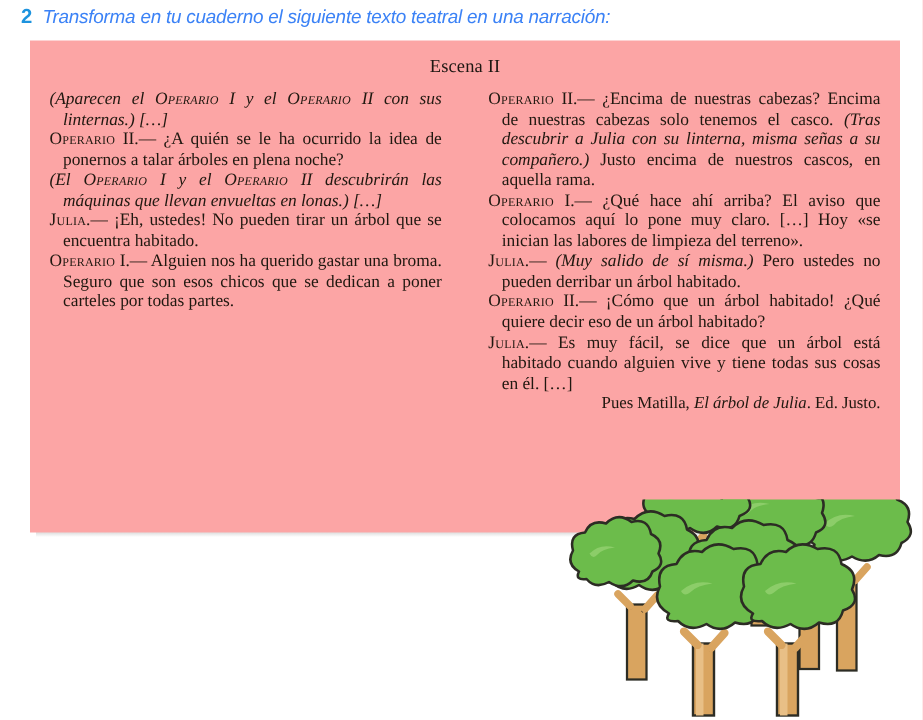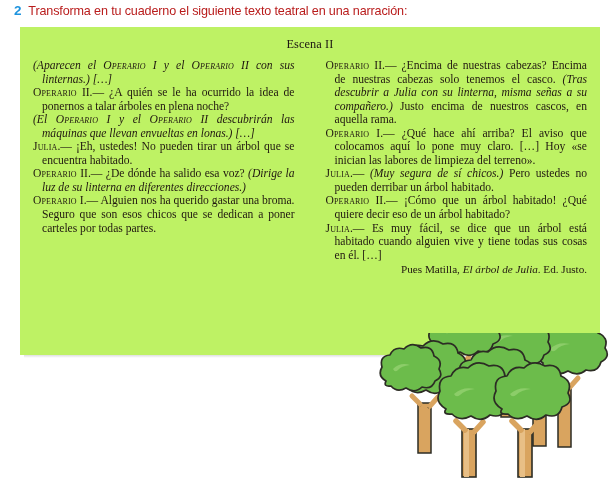--- a/index.html
+++ b/index.html
@@ -28,33 +28,34 @@
     font-family: "Liberation Sans", sans-serif;
   }
   #exercise-number {
     font-weight: bold;
     font-size: 13.5px;
     color: #1d93de;
     letter-spacing: -0.2px;
   }
   #exercise-text {
     font-size: 12.6px;
-    color: #b91c1c;
+    color: #3b82f6;
     letter-spacing: -0.15px;
     white-space: nowrap;
+    font-style: italic;
   }
 
   
   #text-panel {
     position: absolute;
     left: 20px;
     top: 27px;
     width: 580px;
     height: 328px;
-    background: #bef264;
+    background: #fca5a5;
     box-sizing: border-box;
     padding: 6px 13px 4px 13px;
   }
   #panel-shadow {
     position: absolute;
     left: 24px;
     top: 355px;
     width: 578px;
     height: 3px;
     background: linear-gradient(to bottom, rgba(0,0,0,0.13), rgba(0,0,0,0));
@@ -149,42 +150,39 @@
 
 
       <p class="line stage">
         <i>(El <span class="speaker">Operario</span> I y el <span class="speaker">Operario</span> II descubrirán las máquinas que llevan envueltas en lonas.)</i> […]
       </p>
 
       <p class="line">
         <span class="speaker">Julia</span>.— ¡Eh, ustedes! No pueden tirar un árbol que se encuentra habitado.
       </p>
 
-      <p class="line">
-        <span class="speaker">Operario</span> II.— ¿De dónde ha salido esa voz? <span class="inline-stage">(Dirige la luz de su linterna en diferentes direcciones.)</span>
-      </p>
 
       <p class="line">
         <span class="speaker">Operario</span> I.— Alguien nos ha querido gastar una broma. Seguro que son esos chicos que se dedican a poner carteles por todas partes.
       </p>
     </div>
 
     <div class="column">
 
 
       <p class="line">
         <span class="speaker">Operario</span> II.— ¿Encima de nuestras cabezas? Encima de nuestras cabezas solo tenemos el casco. <span class="inline-stage">(Tras descubrir a Julia con su linterna, misma señas a su compañero.)</span> Justo encima de nuestros cascos, en aquella rama.
       </p>
 
       <p class="line">
         <span class="speaker">Operario</span> I.— ¿Qué hace ahí arriba? El aviso que colocamos aquí lo pone muy claro. […] Hoy «se inician las labores de limpieza del terreno».
       </p>
 
       <p class="line">
-        <span class="speaker">Julia</span>.— <span class="inline-stage">(Muy segura de sí chicos.)</span> Pero ustedes no pueden derribar un árbol habitado.
+        <span class="speaker">Julia</span>.— <span class="inline-stage">(Muy salido de sí misma.)</span> Pero ustedes no pueden derribar un árbol habitado.
       </p>
 
       <p class="line">
         <span class="speaker">Operario</span> II.— ¡Cómo que un árbol habitado! ¿Qué quiere decir eso de un árbol habitado?
       </p>
 
       <p class="line">
         <span class="speaker">Julia</span>.— Es muy fácil, se dice que un árbol está habitado cuando alguien vive y tiene todas sus cosas en él. […]
       </p>
 

